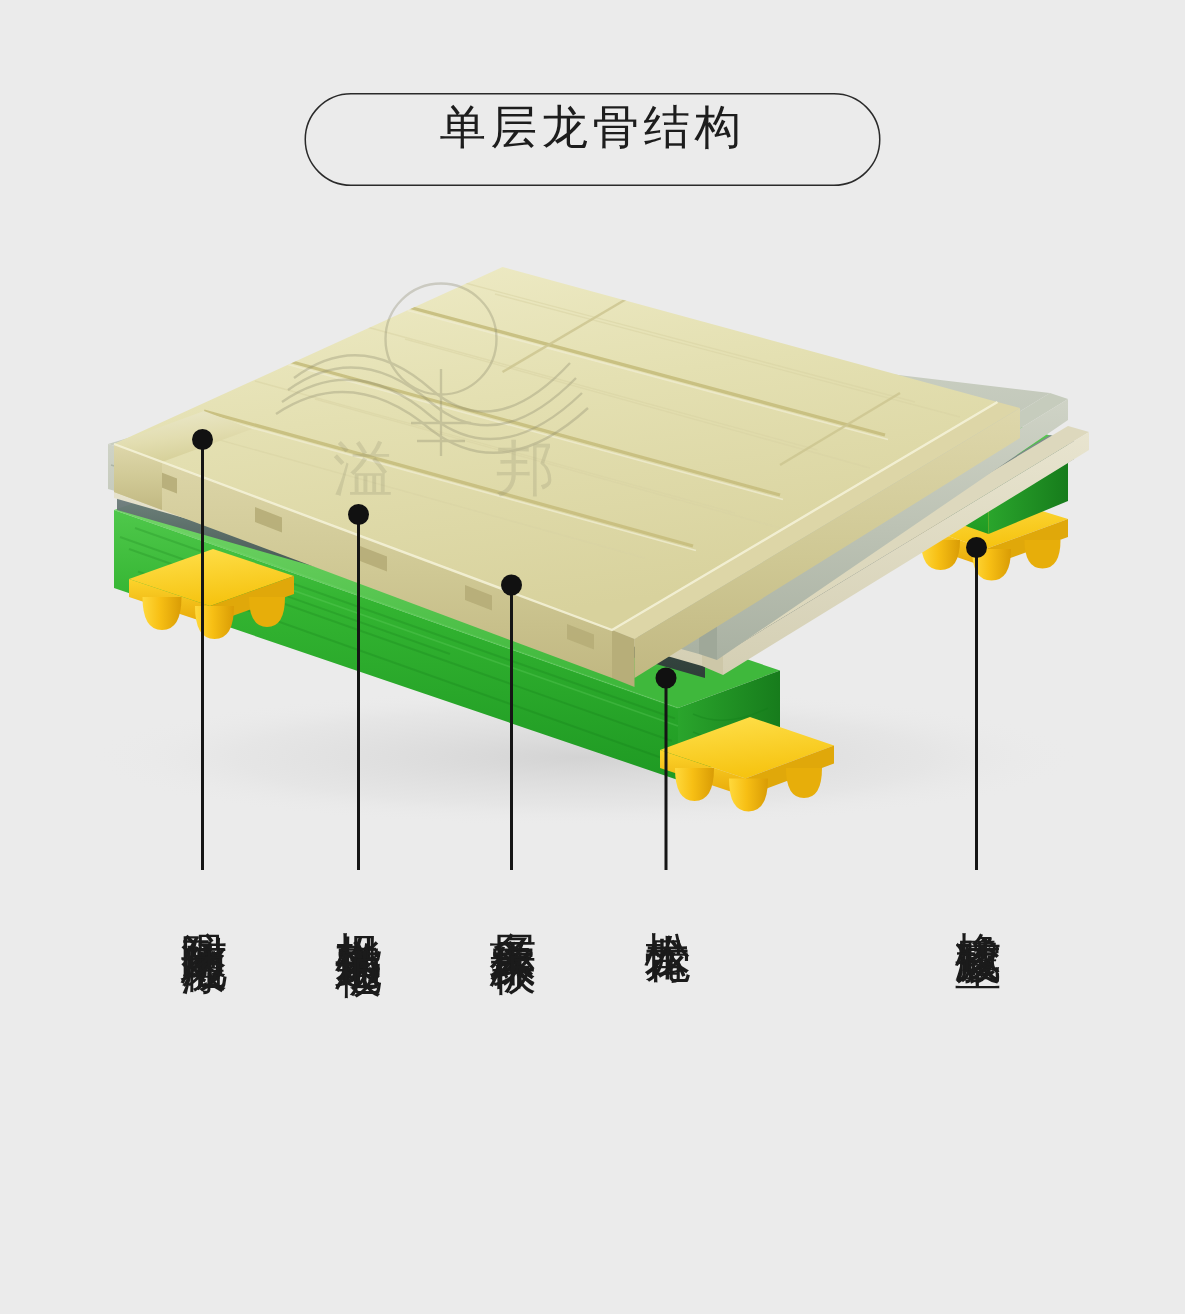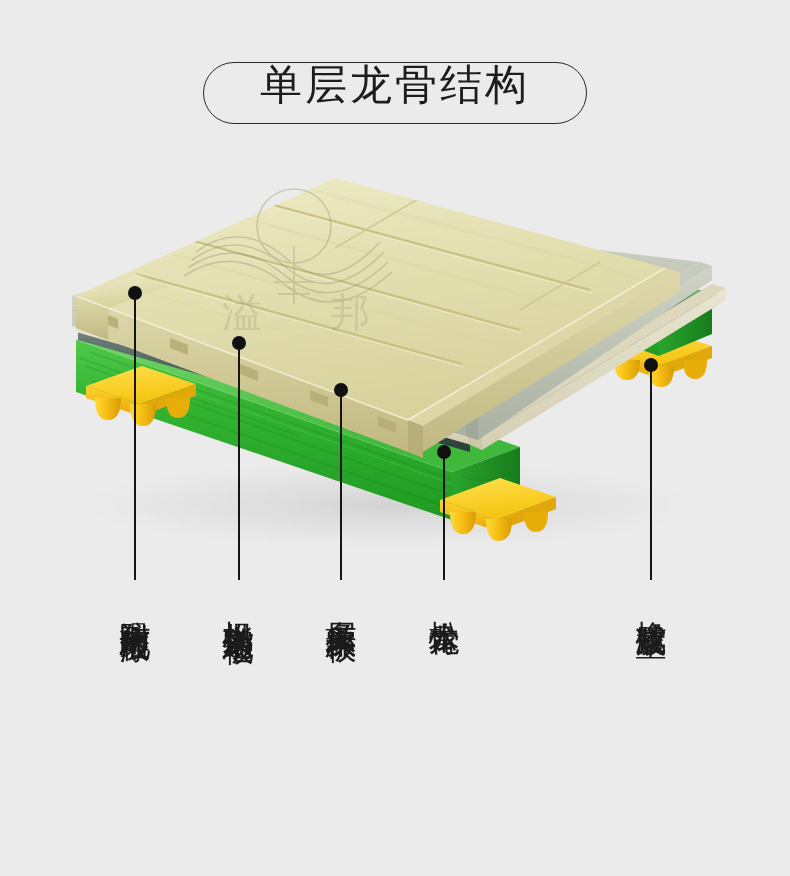--- a/index.html
+++ b/index.html
@@ -37,21 +37,21 @@
   }
   .title-text {
     position: absolute;
     left: 203px;
     top: 62px;
     width: 384px;
     height: 46px;
     display: flex;
     align-items: center;
     justify-content: center;
-    font-size: 42px;
+    font-size: 31px;
     letter-spacing: 3px;
     color: #1d1d1d;
     font-weight: 500;
     white-space: nowrap;
   }
 
   
   .leader-dot {
     position: absolute;
     width: 14px;

